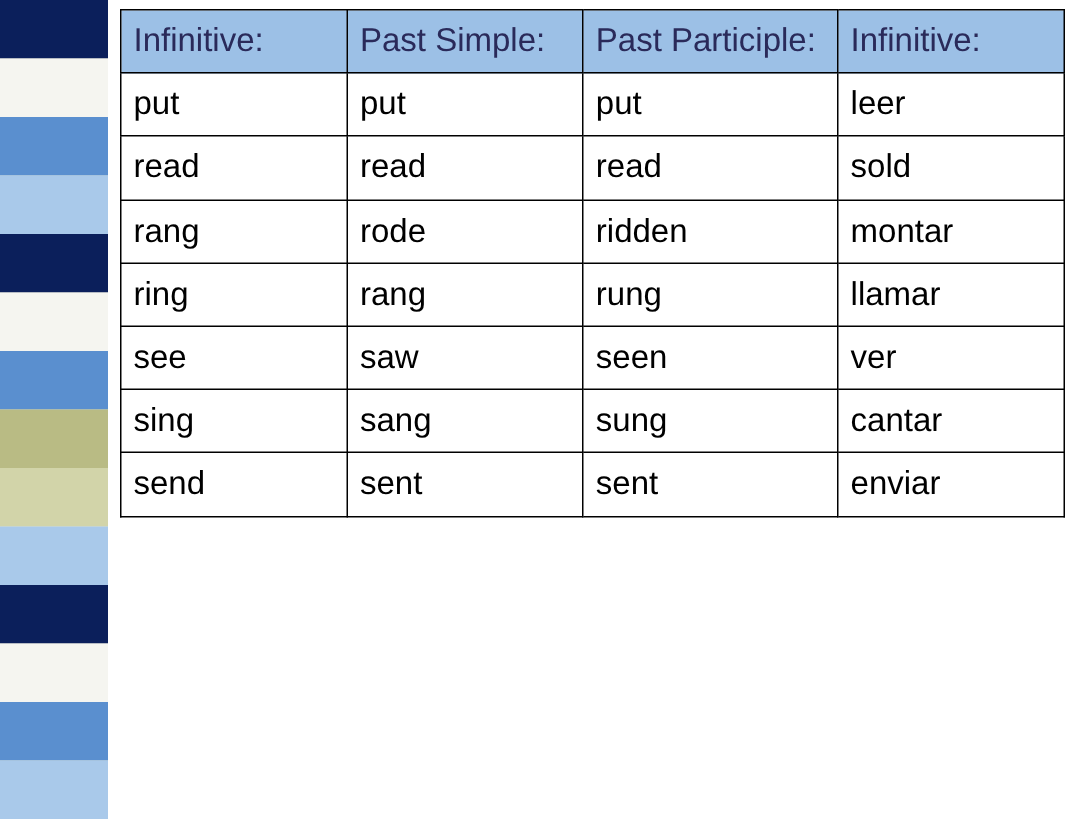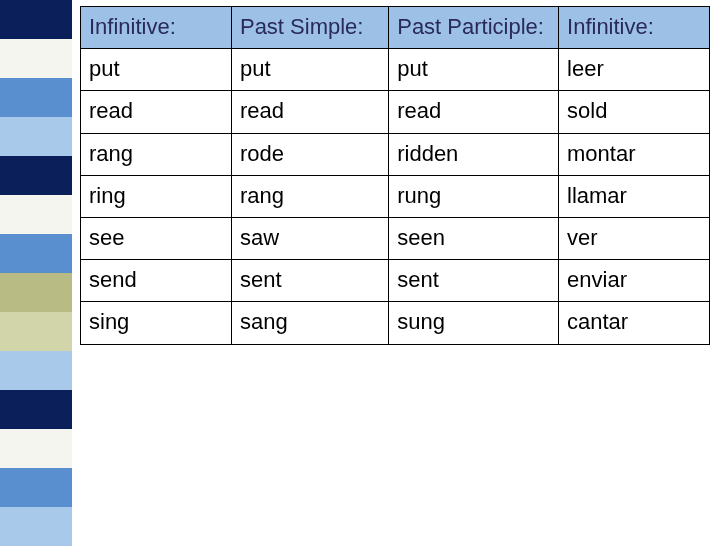--- a/index.html
+++ b/index.html
@@ -115,26 +115,26 @@
           <td>rung</td>
           <td>llamar</td>
         </tr>
         <tr>
           <td>see</td>
           <td>saw</td>
           <td>seen</td>
           <td>ver</td>
         </tr>
         <tr>
+          <td>sing</td>
+          <td>sang</td>
+          <td>sung</td>
+          <td>cantar</td>
+        </tr>
+        <tr>
           <td>send</td>
           <td>sent</td>
           <td>sent</td>
           <td>enviar</td>
-        </tr>
-        <tr>
-          <td>sing</td>
-          <td>sang</td>
-          <td>sung</td>
-          <td>cantar</td>
         </tr>
       </tbody>
   </table>
 </div>
 
 </body></html>

